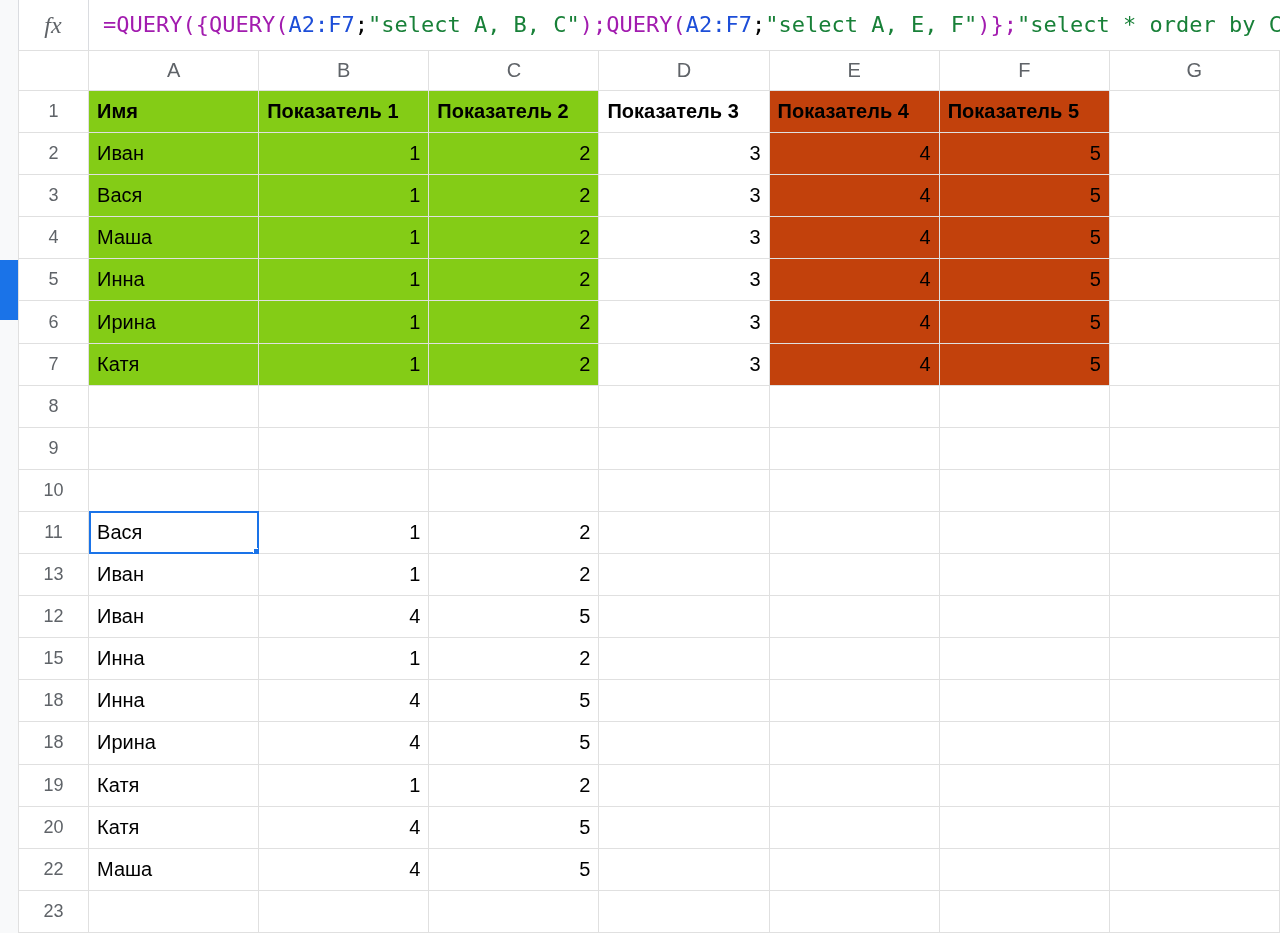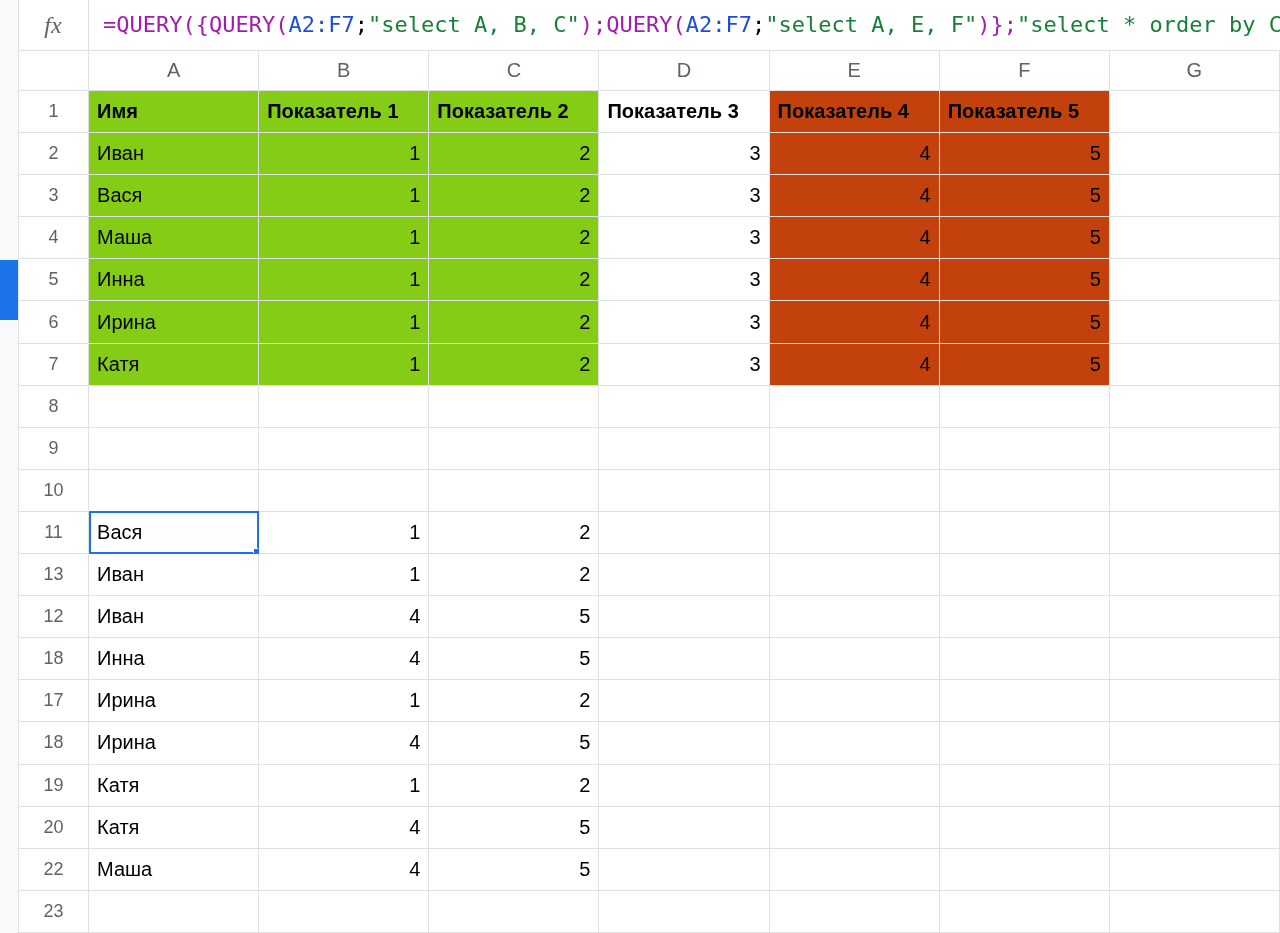--- a/index.html
+++ b/index.html
@@ -205,34 +205,34 @@
           <th>12</th>
           <td>Иван</td>
           <td class="num">4</td>
           <td class="num">5</td>
           <td></td>
           <td></td>
           <td></td>
           <td></td>
         </tr>
       <tr>
+          <th>15</th>
+          <td>Инна</td>
+          <td class="num">1</td>
+          <td class="num">2</td>
+          <td></td>
+          <td></td>
+          <td></td>
+          <td></td>
+        </tr>
+      <tr>
           <th>18</th>
           <td>Инна</td>
           <td class="num">4</td>
           <td class="num">5</td>
-          <td></td>
-          <td></td>
-          <td></td>
-          <td></td>
-        </tr>
-      <tr>
-          <th>17</th>
-          <td>Ирина</td>
-          <td class="num">1</td>
-          <td class="num">2</td>
           <td></td>
           <td></td>
           <td></td>
           <td></td>
         </tr>
       <tr>
           <th>18</th>
           <td>Ирина</td>
           <td class="num">4</td>
           <td class="num">5</td>

